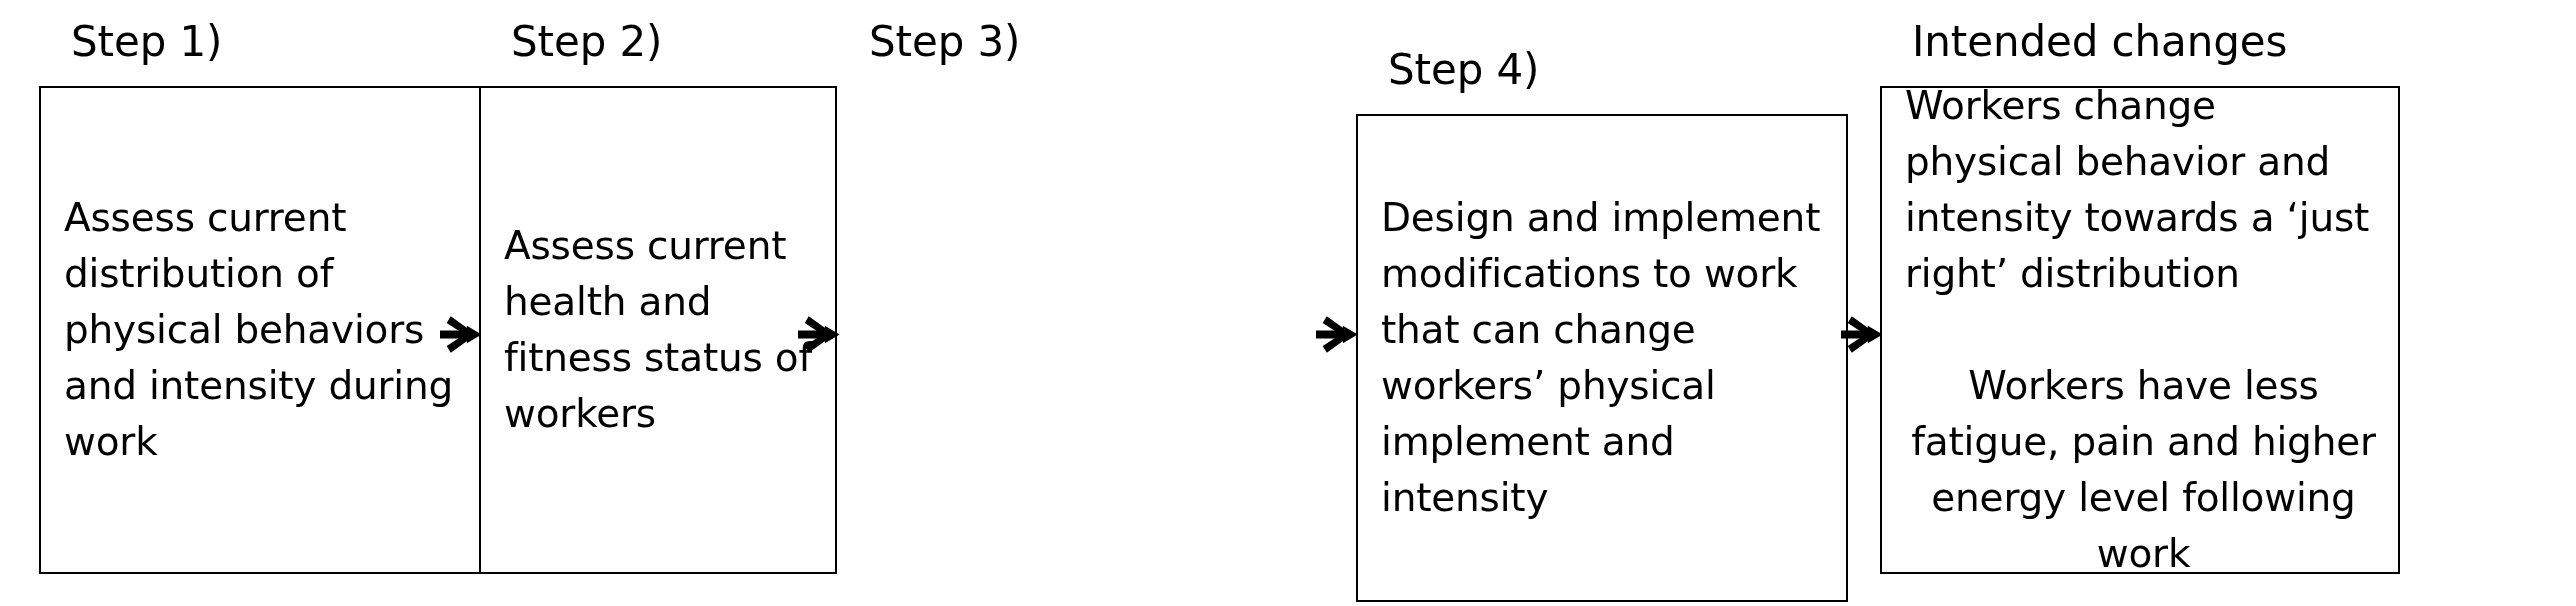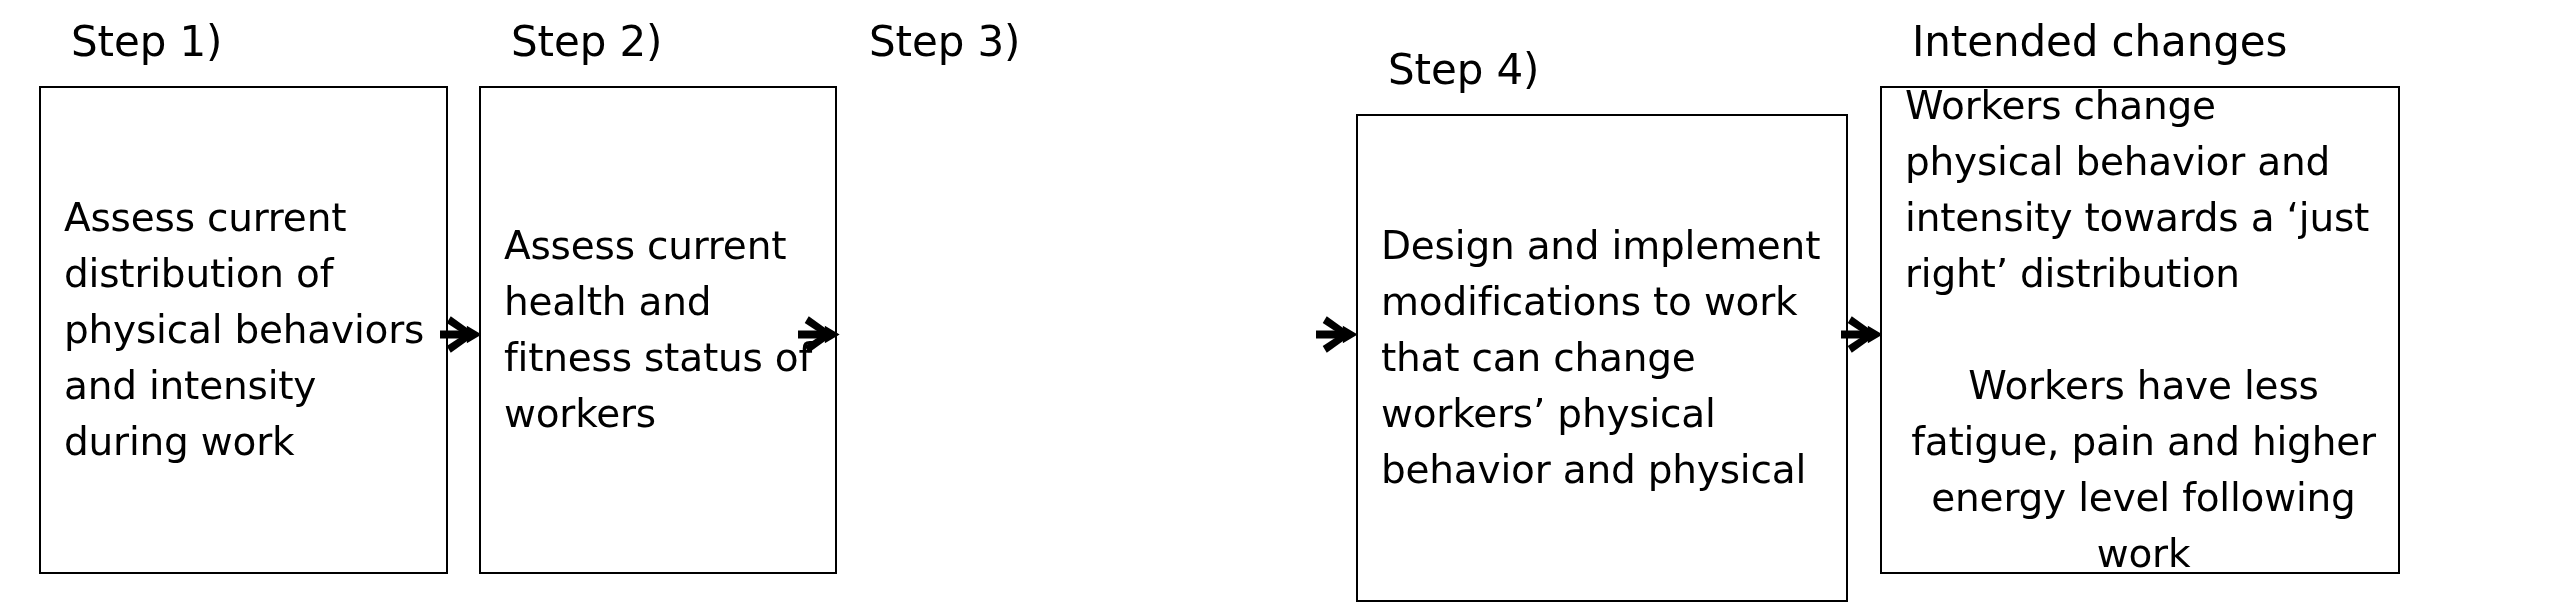--- a/index.html
+++ b/index.html
@@ -54,21 +54,21 @@
   }
   .stage-text p {
     margin: 0;
   }
   .stage-text p + p {
     margin-top: 56px;
     text-align: center;
   }
 
   
-  #stage-1 { left: 39px;   width: 409px; }
+  #stage-1 { left: 39px;   width: 409px; padding-left: 42px; }
   #stage-2 { left: 479px;  width: 358px; }
   #stage-3 { left: 837px; width: 401px; }
   #stage-4 { left: 1356px; width: 492px; margin-top: 28px; }
   #stage-5 { left: 1880px; width: 520px; }
 
   
   .connector {
     position: absolute;
     top: 311px;
     width: 43px;
@@ -122,21 +122,21 @@
   <svg class="connector" id="connector-3" viewBox="0 0 64 70">
     <path d="M0 29 L40 29 L40 22 L62 35 L40 48 L40 41 L0 41 Z" fill="#000000"></path>
     <path d="M16 8 L44 28 L38 36 L10 18 Z" fill="#000000"></path>
     <path d="M16 62 L44 42 L38 34 L10 52 Z" fill="#000000"></path>
   </svg>
 
   <div class="stage" id="stage-4">
     <div class="stage-label">Step 4)</div>
     <div class="stage-box">
       <div class="stage-text">
-        <p>Design and implement modifications to work that can change workers’ physical behavior and physical</p>
+        <p>Design and implement modifications to work that can change workers’ physical implement and intensity</p>
       </div>
     </div>
   </div>
 
   <svg class="connector" id="connector-4" viewBox="0 0 64 70">
     <path d="M0 29 L40 29 L40 22 L62 35 L40 48 L40 41 L0 41 Z" fill="#000000"></path>
     <path d="M16 8 L44 28 L38 36 L10 18 Z" fill="#000000"></path>
     <path d="M16 62 L44 42 L38 34 L10 52 Z" fill="#000000"></path>
   </svg>
 

